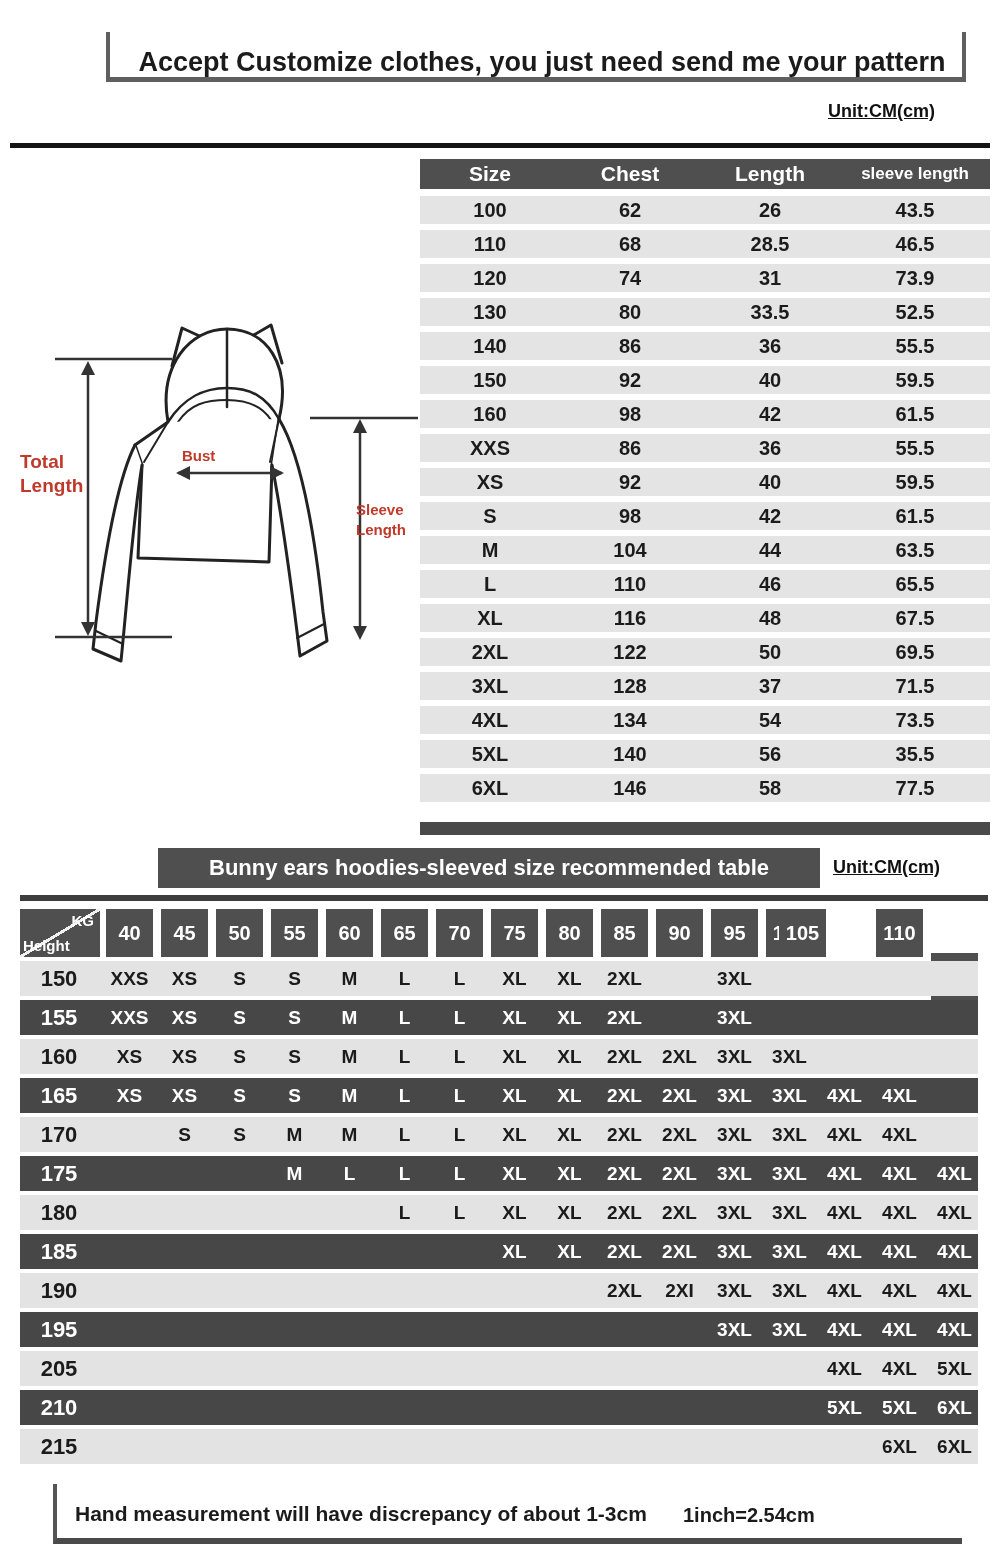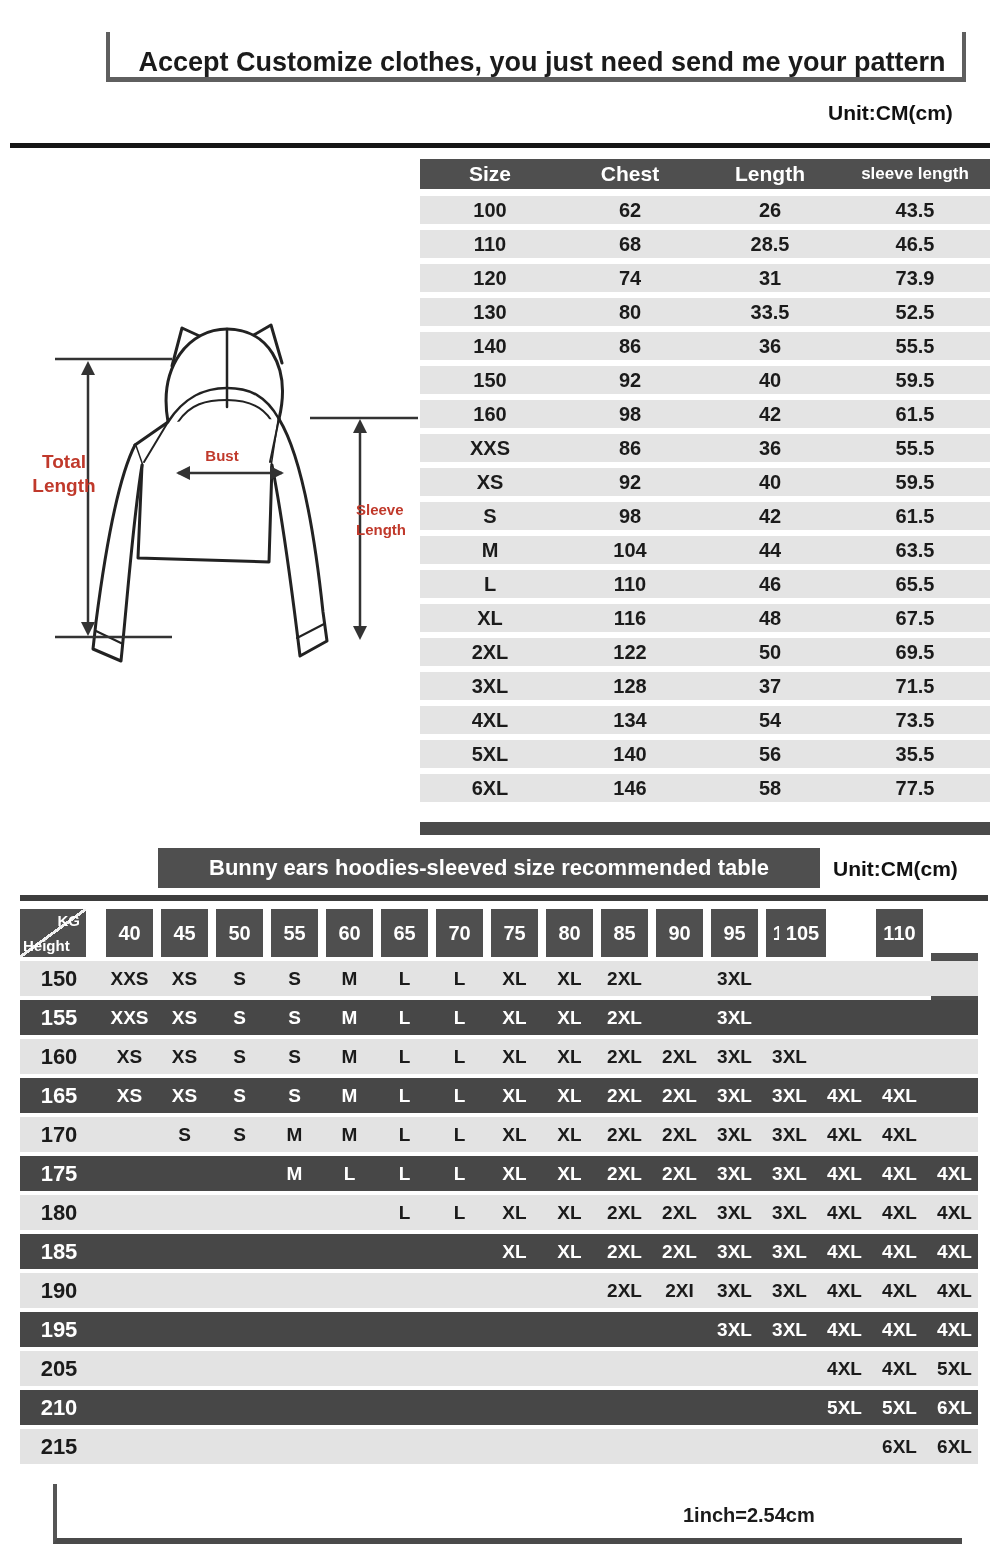--- a/index.html
+++ b/index.html
@@ -10,21 +10,21 @@
   
   .title1{left:92px;top:7px;width:900px;text-align:center;font-size:27px;letter-spacing:0;margin-top:40px;}
   .title2{left:40px;top:44px;width:960px;text-align:center;font-size:27px;}
   .title-bracket{left:106px;top:32px;width:852px;height:45px;
     border-left:4px solid #5f5f5f;border-right:4px solid #5f5f5f;border-bottom:5px solid #5f5f5f;}
 
   
   .bar{background:#4f4f4f;color:#fff;text-align:center;}
   .bar1{left:255px;top:95px;width:476px;height:34px;line-height:34px;font-size:20px;}
   .bar2{left:158px;top:848px;width:662px;height:40px;line-height:40px;font-size:22px;}
-  .unit{font-size:21px;color:#111;}
+  .unit{font-size:18px;color:#111;text-decoration:underline;}
   .unit1{left:828px;top:101px;}
   .unit2{left:833px;top:857px;}
   .hr1{left:10px;top:143px;width:980px;height:5px;background:#151515;}
   .hr2{left:20px;top:895px;width:968px;height:6px;background:#3d3d3d;}
   .t1bottom{left:420px;top:822px;width:570px;height:13px;background:#4a4a4a;}
 
   
   .size-table{left:420px;top:159px;width:570px;}
   .shead{display:flex;background:#4f4f4f;color:#fff;height:30px;line-height:30px;text-align:center;}
   .shead .h0{width:140px;font-size:21px;}
@@ -34,29 +34,29 @@
   #size-rows{display:flex;flex-direction:column;gap:6px;margin-top:7px;}
   .srow{display:flex;background:#e4e4e4;height:28px;line-height:28px;text-align:center;}
   .scell{display:block;font-size:20px;color:#1b1b1b;}
   .scell.c0{width:140px;}
   .scell.c1{width:140px;}
   .scell.c2{width:140px;}
   .scell.c3{width:150px;}
 
   
   .diagram{left:20px;top:160px;width:400px;height:670px;}
-  .dlabel{position:absolute;color:#c0392b;text-align:center;line-height:24px;}
+  .dlabel{position:absolute;color:#c0392b;text-align:left;line-height:24px;}
   .lbl-total{left:0px;top:290px;width:88px;font-size:19px;}
   .lbl-bust{left:162px;top:288px;width:80px;font-size:15px;line-height:16px;}
   .lbl-sleeve{left:336px;top:340px;width:80px;font-size:15px;line-height:20px;text-align:left;}
 
   
   .rec-table{left:20px;top:909px;width:958px;}
   .kghead{position:relative;height:48px;}
-  .kgcorner{position:absolute;left:0;top:0;width:66px;height:48px;background:#4f4f4f;
+  .kgcorner{position:absolute;left:0;top:0;width:80px;height:48px;background:#4f4f4f;
     background-image:linear-gradient(to bottom right,transparent calc(50% - 1.5px),#f0f0f0 calc(50% - 1.5px),#f0f0f0 calc(50% + 1.5px),transparent calc(50% + 1.5px));}
   .kgcorner .kg{position:absolute;right:6px;top:3px;color:#fff;font-size:15px;}
   .kgcorner .ht{position:absolute;left:3px;bottom:3px;color:#fff;font-size:15px;}
   .kgcell{position:absolute;top:0;width:47px;height:48px;background:#4f4f4f;color:#fff;
     text-align:center;line-height:48px;font-size:20px;}
   #rec-rows{display:flex;flex-direction:column;gap:4px;margin-top:4px;}
   .rrow{position:relative;height:35px;width:958px;}
   .rrow.light{background:#e3e3e3;color:#1b1b1b;}
   .rrow.dark{background:#474747;color:#fff;}
   .rlabel{position:absolute;left:0;top:0;width:78px;height:35px;line-height:35px;text-align:center;font-size:22px;}
@@ -442,15 +442,16 @@
         </div>
         <div class="rrow light">
           <span class="rlabel">215</span>
           <span class="rcell" style="left: 856px;">6XL</span>
           <span class="rcell" style="left: 911px;">6XL</span>
         </div>
       </div>
   </div>
 
   <div class="abs foot-bracket"></div>
+  <div class="abs foot-note">Hand measurement will have discrepancy of about  1-3cm</div>
   <div class="abs foot-conv">1inch=2.54cm</div>
 
 </div>
 
 </body></html>

